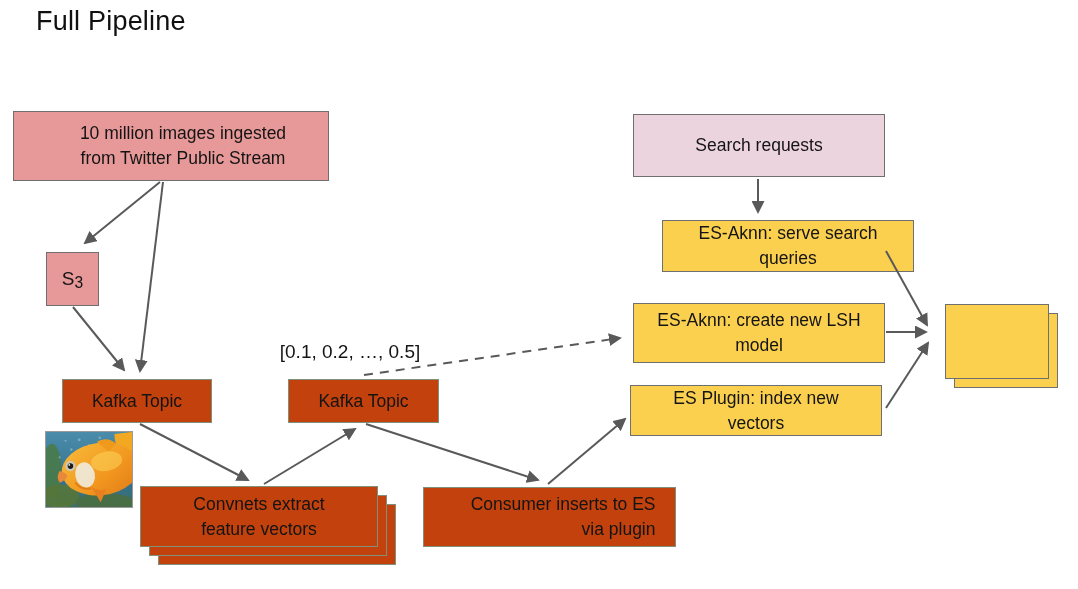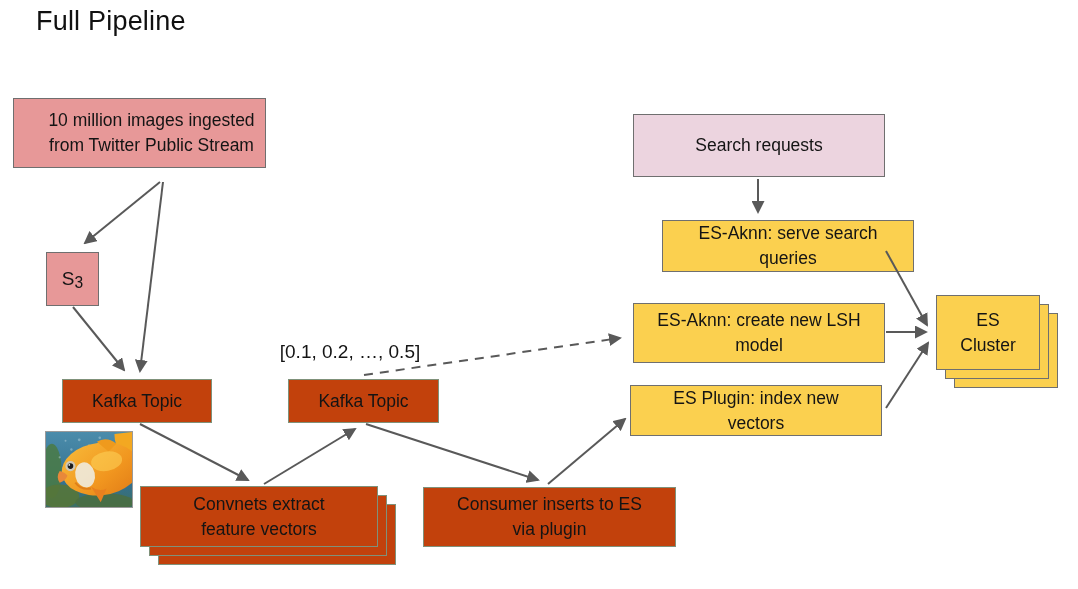--- a/index.html
+++ b/index.html
@@ -16,36 +16,36 @@
     border:1.6px solid #6f6f6f;
     display:flex;align-items:center;justify-content:center;
     text-align:center;font-size:17.5px;line-height:1.42;z-index:2;
   }
   .node .lbl{display:inline-block;}
   .red{background:#E79898;}
   .green{background:#c2410c;border-color:#7f917a;}
   .yellow{background:#FBD04F;}
   .pink{background:#ECD4DF;}
   .shadow{z-index:1;}
-  #ingest{left:13px;top:98px;width:253px;height:70px;padding-left:24px;}
+  #ingest{left:13px;top:111px;width:316px;height:70px;padding-left:24px;}
   #ingest .lbl{max-width:236px;}
   #s3{left:46px;top:252px;width:53px;height:54px;font-size:19px;}
   #s3 .sub{font-size:0.82em;position:relative;top:3px;}
   #kafka1{left:62px;top:379px;width:150px;height:44px;}
   #kafka2{left:288px;top:379px;width:151px;height:44px;}
   #vector-label{
     position:absolute;left:268px;top:329px;width:164px;text-align:center;
     font-size:19px;color:#141414;z-index:2;margin-top:12px;
   }
   #convnets{left:140px;top:486px;width:238px;height:61px;}
   #convnets .lbl{max-width:185px;}
   #convnets-sh1{left:149px;top:495px;width:238px;height:61px;}
   #convnets-sh2{left:158px;top:504px;width:238px;height:61px;}
   #consumer{left:423px;top:487px;width:253px;height:60px;}
-  #consumer .lbl{max-width:212px;}
+  #consumer .lbl{max-width:212px;text-align:right;}
   #search{left:633px;top:114px;width:252px;height:63px;}
   #serve{left:662px;top:220px;width:252px;height:52px;}
   #serve .lbl{max-width:210px;}
   #lsh{left:633px;top:303px;width:252px;height:60px;}
   #lsh .lbl{max-width:210px;}
   #esplugin{left:611px;top:385px;width:252px;height:51px;margin-left:19px;}
   #esplugin .lbl{max-width:210px;}
   #escluster{left:936px;top:295px;width:104px;height:75px;}
   #escluster .lbl{max-width:62px;}
   #escluster-sh1{left:945px;top:304px;width:104px;height:75px;}
@@ -101,23 +101,20 @@
   </div>
 
   <div class="node yellow" id="lsh">
     <span class="lbl">ES-Aknn: create new LSH model</span>
   </div>
 
   <div class="node yellow" id="esplugin">
     <span class="lbl">ES Plugin: index new vectors</span>
   </div>
 
-  <div class="node yellow" id="escluster">
-    <span class="lbl">ES Cluster</span>
-  </div>
 
   <svg id="fish" viewBox="0 0 88 77" preserveAspectRatio="none">
     <defs>
       <linearGradient id="waterG" x1="0" y1="0" x2="0" y2="1">
         <stop offset="0" stop-color="#4b8cab"></stop>
         <stop offset="0.7" stop-color="#33708f"></stop>
         <stop offset="1" stop-color="#3d6f63"></stop>
       </linearGradient>
       <linearGradient id="bodyG" x1="0" y1="0" x2="1" y2="1">
         <stop offset="0" stop-color="#f8bb3a"></stop>

